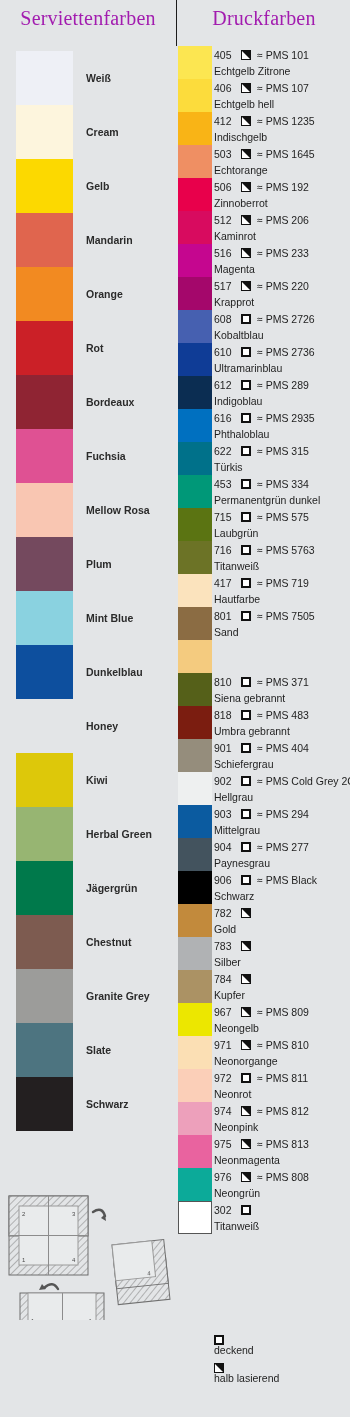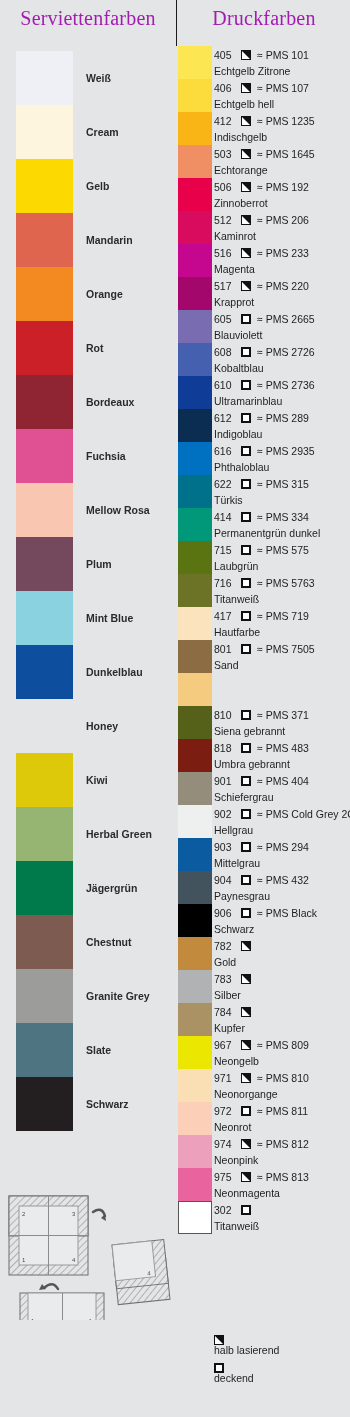--- a/index.html
+++ b/index.html
@@ -318,31 +318,20 @@
       <div class="print-text">
         <div class="print-code-line">
           <span class="code-num">517</span>
           <span class="marker halb"></span>
           <span class="pms">≈ PMS 220</span>
         </div>
         <div class="print-name-line">Krapprot</div>
       </div>
     </div>
     <div class="print-row">
-      <div class="print-swatch" style="background: rgb(122, 108, 176);"></div>
-      <div class="print-text">
-        <div class="print-code-line">
-          <span class="code-num">605</span>
-          <span class="marker deckend"></span>
-          <span class="pms">≈ PMS 2665</span>
-        </div>
-        <div class="print-name-line">Blauviolett</div>
-      </div>
-    </div>
-    <div class="print-row">
       <div class="print-swatch" style="background: rgb(70, 96, 176);"></div>
       <div class="print-text">
         <div class="print-code-line">
           <span class="code-num">608</span>
           <span class="marker deckend"></span>
           <span class="pms">≈ PMS 2726</span>
         </div>
         <div class="print-name-line">Kobaltblau</div>
       </div>
     </div>
@@ -387,21 +376,21 @@
           <span class="marker deckend"></span>
           <span class="pms">≈ PMS 315</span>
         </div>
         <div class="print-name-line">Türkis</div>
       </div>
     </div>
     <div class="print-row">
       <div class="print-swatch" style="background: rgb(0, 152, 120);"></div>
       <div class="print-text">
         <div class="print-code-line">
-          <span class="code-num">414</span>
+          <span class="code-num">453</span>
           <span class="marker deckend"></span>
           <span class="pms">≈ PMS 334</span>
         </div>
         <div class="print-name-line">Permanentgrün dunkel</div>
       </div>
     </div>
     <div class="print-row">
       <div class="print-swatch" style="background: rgb(91, 116, 18);"></div>
       <div class="print-text">
         <div class="print-code-line">
@@ -502,21 +491,21 @@
         </div>
         <div class="print-name-line">Mittelgrau</div>
       </div>
     </div>
     <div class="print-row">
       <div class="print-swatch" style="background: rgb(67, 83, 94);"></div>
       <div class="print-text">
         <div class="print-code-line">
           <span class="code-num">904</span>
           <span class="marker deckend"></span>
-          <span class="pms">≈ PMS 432</span>
+          <span class="pms">≈ PMS 277</span>
         </div>
         <div class="print-name-line">Paynesgrau</div>
       </div>
     </div>
     <div class="print-row">
       <div class="print-swatch" style="background: rgb(0, 0, 0);"></div>
       <div class="print-text">
         <div class="print-code-line">
           <span class="code-num">906</span>
           <span class="marker deckend"></span>
@@ -604,39 +593,50 @@
       <div class="print-text">
         <div class="print-code-line">
           <span class="code-num">975</span>
           <span class="marker halb"></span>
           <span class="pms">≈ PMS 813</span>
         </div>
         <div class="print-name-line">Neonmagenta</div>
       </div>
     </div>
     <div class="print-row">
+      <div class="print-swatch" style="background: rgb(12, 170, 153);"></div>
+      <div class="print-text">
+        <div class="print-code-line">
+          <span class="code-num">976</span>
+          <span class="marker halb"></span>
+          <span class="pms">≈ PMS 808</span>
+        </div>
+        <div class="print-name-line">Neongrün</div>
+      </div>
+    </div>
+    <div class="print-row">
       <div class="print-swatch bordered" style="background: rgb(255, 255, 255);"></div>
       <div class="print-text">
         <div class="print-code-line">
           <span class="code-num">302</span>
           <span class="marker deckend"></span>
         </div>
         <div class="print-name-line">Titanweiß</div>
       </div>
     </div>
   </div>
 
 <div id="legend">
+    <div class="legend-row">
+      <div class="legend-icon-wrap"><span class="marker deckend" style="margin: 0px;"></span></div>
+      <div class="legend-text">deckend</div>
+    </div>
     <div class="legend-row">
       <div class="legend-icon-wrap"><span class="marker halb" style="margin: 0px;"></span></div>
       <div class="legend-text">halb lasierend</div>
-    </div>
-    <div class="legend-row">
-      <div class="legend-icon-wrap"><span class="marker deckend" style="margin: 0px;"></span></div>
-      <div class="legend-text">deckend</div>
     </div>
   </div>
 
 <div id="fold-diagrams">
   <svg class="diag-svg" width="176" height="170" viewBox="0 0 176 170">
     <defs>
       <pattern id="hatch" width="5" height="5" patternUnits="userSpaceOnUse" patternTransform="rotate(45)">
         <rect width="5" height="5" fill="#e3e5e7"></rect>
         <line x1="0" y1="0" x2="0" y2="5" stroke="#7b7b7b" stroke-width="1"></line>
       </pattern>

